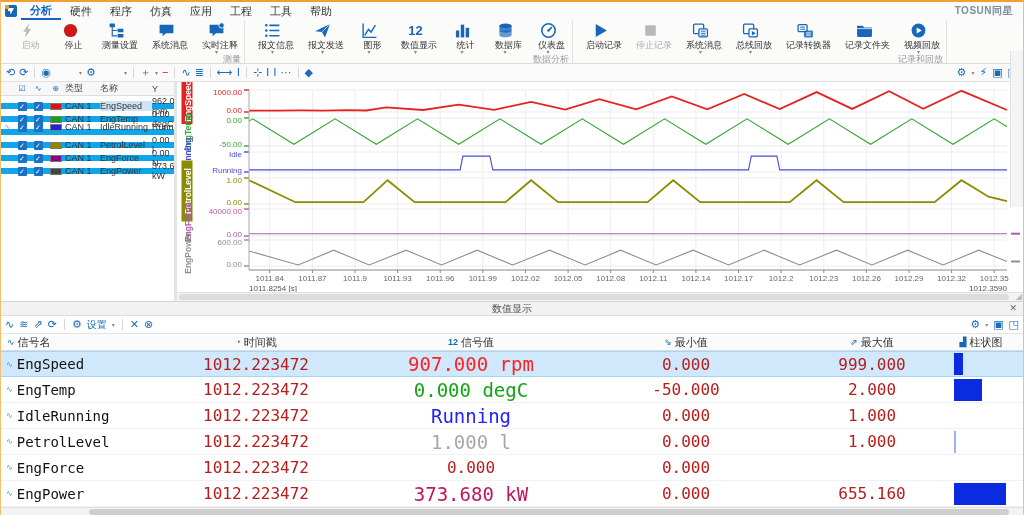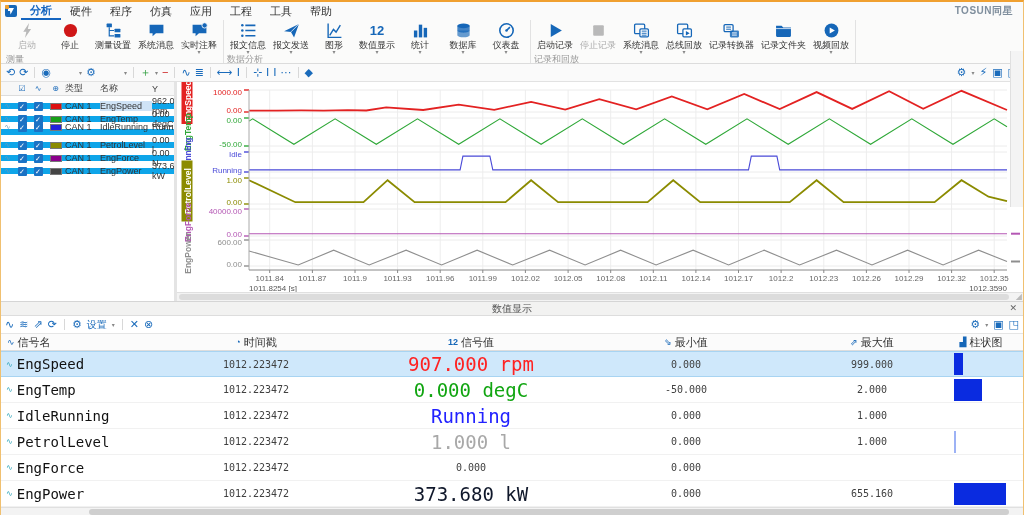--- a/index.html
+++ b/index.html
@@ -12,23 +12,23 @@
   .tab.active{color:#1565c0;font-weight:bold;border-bottom:2px solid #1565c0;}
   .brand{margin-left:auto;padding-right:10px;font-size:10px;font-weight:bold;color:#7f8e9d;letter-spacing:.5px;}
   
   .ribbon{height:44px;display:flex;background:#fbfbfa;border-bottom:1px solid #dcdcdc;padding-left:2px;}
   .rgroup{display:flex;flex-direction:column;padding:0 3px;border-right:1px solid #e2e2e2;}
   .rbtns{display:flex;align-items:flex-start;gap:1px;padding-top:1px;flex:1;}
   .rbtn{display:flex;flex-direction:column;align-items:center;min-width:42px;padding:0 3px;font-size:9px;color:#333;cursor:default;}
   .rbtn .ric{height:19px;display:flex;align-items:center;justify-content:center;color:#1667b8;}
   .rbtn.disabled{color:#ababab;}
   .rbtn.disabled .ric{color:#b9b9b9;}
-  .rlabel{line-height:10px;white-space:nowrap;}
+  .rlabel{line-height:10px;white-space:nowrap;margin-left:7px;}
   .caret{font-size:6px;line-height:4px;color:#888;}
-  .rglabel{text-align:left;font-size:9px;color:#999;height:12px;line-height:11px;}
+  .rglabel{text-align:right;font-size:9px;color:#999;height:12px;line-height:11px;}
   .ribbon-collapse{margin-left:auto;align-self:flex-end;color:#888;font-size:9px;padding:0 6px 2px 0;}
   .num12{font-weight:bold;font-size:13px;color:#1667b8;font-family:"Liberation Sans",sans-serif;}
   
   .gtoolbar{height:18px;display:flex;align-items:center;background:#fafafa;border-bottom:1px solid #e2e2e2;font-size:10px;color:#1a6bbb;padding:0 5px;gap:4px;}
   .gtoolbar .lbl{color:#444;margin-top:39px;}
   .tsep{width:1px;height:11px;background:#d8d8d8;margin:0 2px;}
   .tico{font-size:11px;line-height:11px;cursor:default;}
   .tico.green{color:#2e9e3e;} .tico.red{color:#cc2222;}
   .gt-right{margin-left:auto;display:flex;gap:5px;align-items:center;}
   
@@ -54,21 +54,21 @@
   .nptoolbar{height:18px;display:flex;align-items:center;border-bottom:1px solid #e5e5e5;font-size:10px;color:#1a6bbb;padding:0 4px;gap:5px;}
   .nphead{display:grid;grid-template-columns:150px 210px 220px 210px 162px 56px 1fr;height:17px;align-items:center;background:#fbfbfb;border-bottom:1px solid #ddd;font-size:11px;color:#333;}
   .nphead .hc{display:flex;align-items:center;justify-content:center;gap:3px;}
   .nphead .hc.left{justify-content:flex-start;padding-left:6px;}
   .nphead .hicon{color:#1667b8;font-size:9px;}
   .nprows{height:156px;}
   .nprow{display:grid;grid-template-columns:150px 210px 220px 210px 162px 56px 1fr;height:26px;align-items:center;border-bottom:1px solid #f1f1f1;font-family:"DejaVu Sans Mono","Liberation Mono",monospace;}
   .nprow.sel{background:#cfe8fb;border-top:1px solid #a8d4f2;border-bottom:1px solid #a8d4f2;}
   .nprow .c-name{display:flex;align-items:center;gap:4px;padding-left:5px;font-size:14px;color:#111;}
   .nprow .sigico{color:#2aa3b8;font-size:8px;}
-  .nprow .c-time,.nprow .c-min,.nprow .c-max{text-align:center;font-size:10px;color:#404040;}
+  .nprow .c-time,.nprow .c-min,.nprow .c-max{text-align:center;font-size:16px;color:#b91c1c;}
   .nprow .c-val{text-align:center;font-size:19px;}
   .nprow .c-bar{height:22px;position:relative;}
   .nprow .c-bar .bar{position:absolute;left:1px;top:0;height:22px;}
   .npvscroll{position:absolute;right:0;width:13px;background:#f4f4f4;border-left:1px solid #e0e0e0;}
   .nphscroll{height:9px;background:#f3f3f3;border-top:1px solid #e0e0e0;position:relative;}
   .nphscroll .thumb{position:absolute;left:88px;right:14px;top:1px;height:6px;background:#cfcfcf;border-radius:3px;}
 </style>
 </head>
 <body>
 
@@ -656,21 +656,21 @@
           <span class="c-max">0.000</span>
           <span class="c-bar"></span>
           <span></span>
         </div>
         <div class="nprow">
           <span class="c-name">
             <span class="sigico">∿</span>
             <span>EngPower</span>
           </span>
           <span class="c-time">1012.223472</span>
-          <span class="c-val" style="color:#0f172a">373.680 kW</span>
+          <span class="c-val" style="color:#be185d">373.680 kW</span>
           <span class="c-min">0.000</span>
           <span class="c-max">655.160</span>
           <span class="c-bar">
             <span class="bar" style="width:52px;background:#0a2be0"></span>
           </span>
           <span></span>
         </div>
       </div>
     <div class="npvscroll" style="top:49px;height:156px;"></div>
     <div class="nphscroll">

